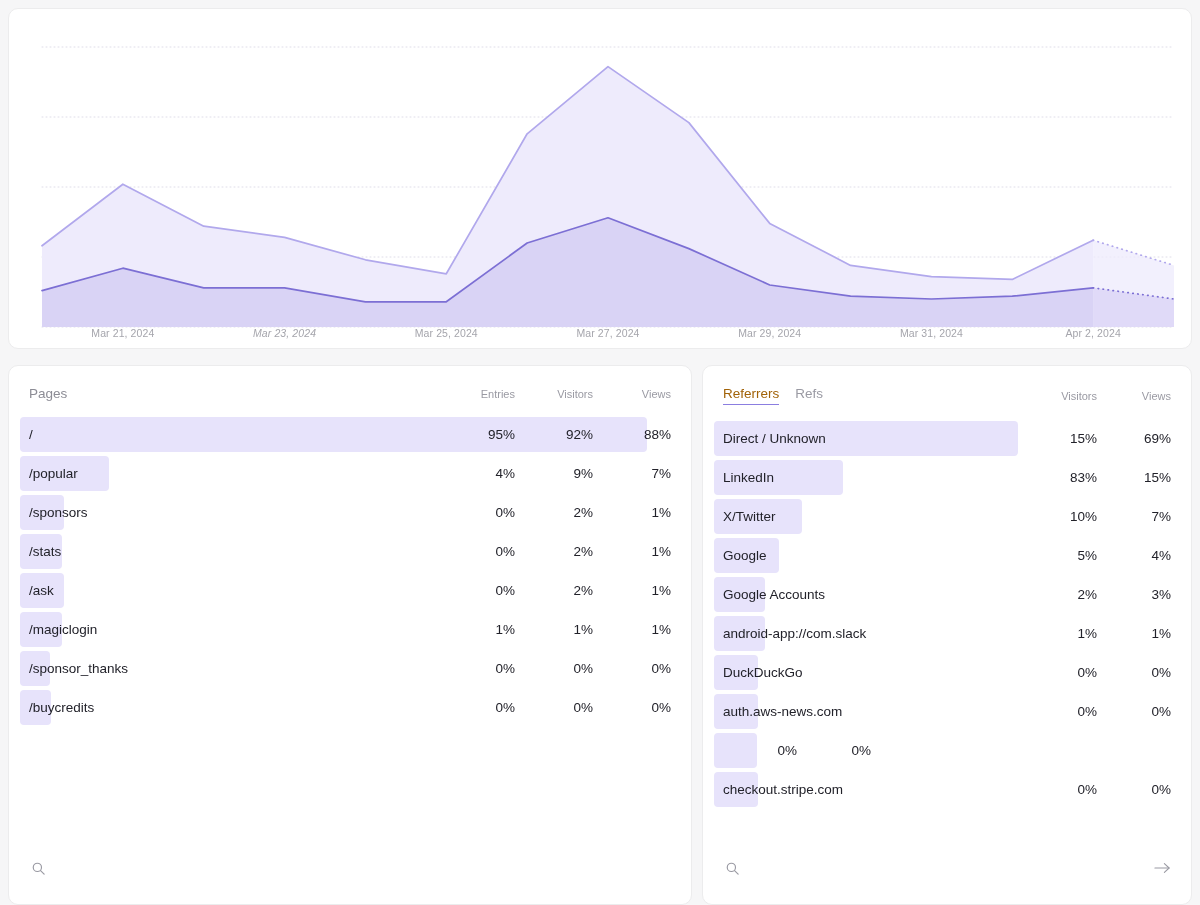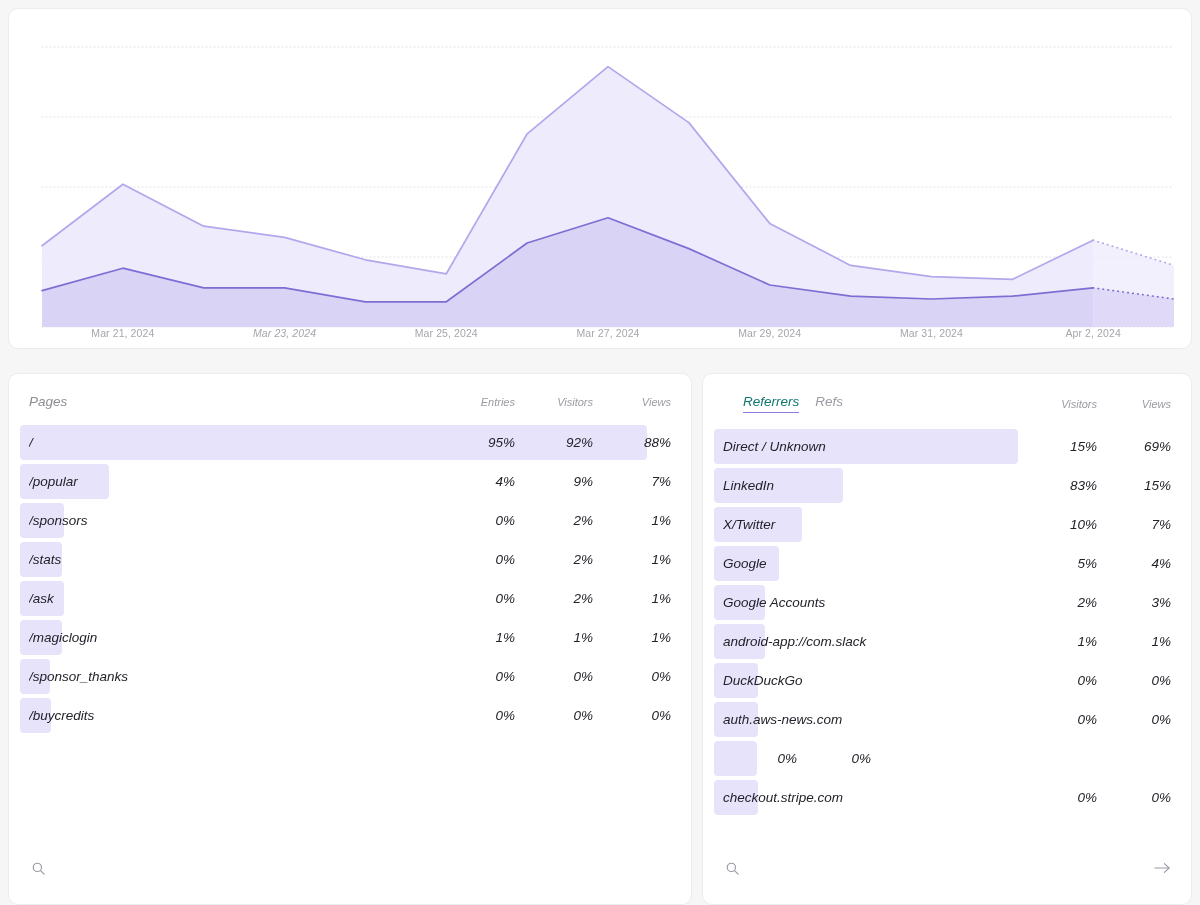--- a/index.html
+++ b/index.html
@@ -12,21 +12,21 @@
     -webkit-font-smoothing: antialiased;
   }
 
   .page {
     width: 1200px;
     height: 905px;
     background: #f6f6f7;
     padding: 8px 8px 0 8px;
     display: flex;
     flex-direction: column;
-    gap: 24px;
+    gap: 16px;
   }
 
   
   .chart-panel {
     background: #ffffff;
     border: 1px solid #ececed;
     border-radius: 10px;
     height: 341px;
     position: relative;
     overflow: hidden;
@@ -66,21 +66,20 @@
   }
 
   .panel {
     background: #ffffff;
     border: 1px solid #ececed;
     border-radius: 10px;
     display: flex;
     flex-direction: column;
     position: relative;
     overflow: hidden;
-    font-style: italic;
   }
   .panel-pages { width: 684px; }
   .panel-refs  { flex: 1; }
 
   .panel-head {
     display: flex;
     align-items: center;
     padding: 20px 20px 14px 20px;
     font-size: 13.5px;
     color: #8c8c95;
@@ -91,23 +90,22 @@
   }
   .head-tabs { display: flex; align-items: center; gap: 16px; }
   .tab {
     font-size: 13.5px;
     color: #9a9aa3;
     padding-bottom: 3px;
     border-bottom: 1.6px solid transparent;
     cursor: pointer;
   }
   .tab.active {
-    color: #0f766e;
+    color: #a16207;
     border-bottom-color: #8b7ee0;
-    margin-left: 20px;
   }
   .head-spacer { flex: 1; }
   .col-head {
     font-size: 11px;
     color: #9a9aa3;
     text-align: right;
   }
 
   .pages-cols .col-head { width: 78px; }
   .refs-cols  .col-head { width: 74px; }

